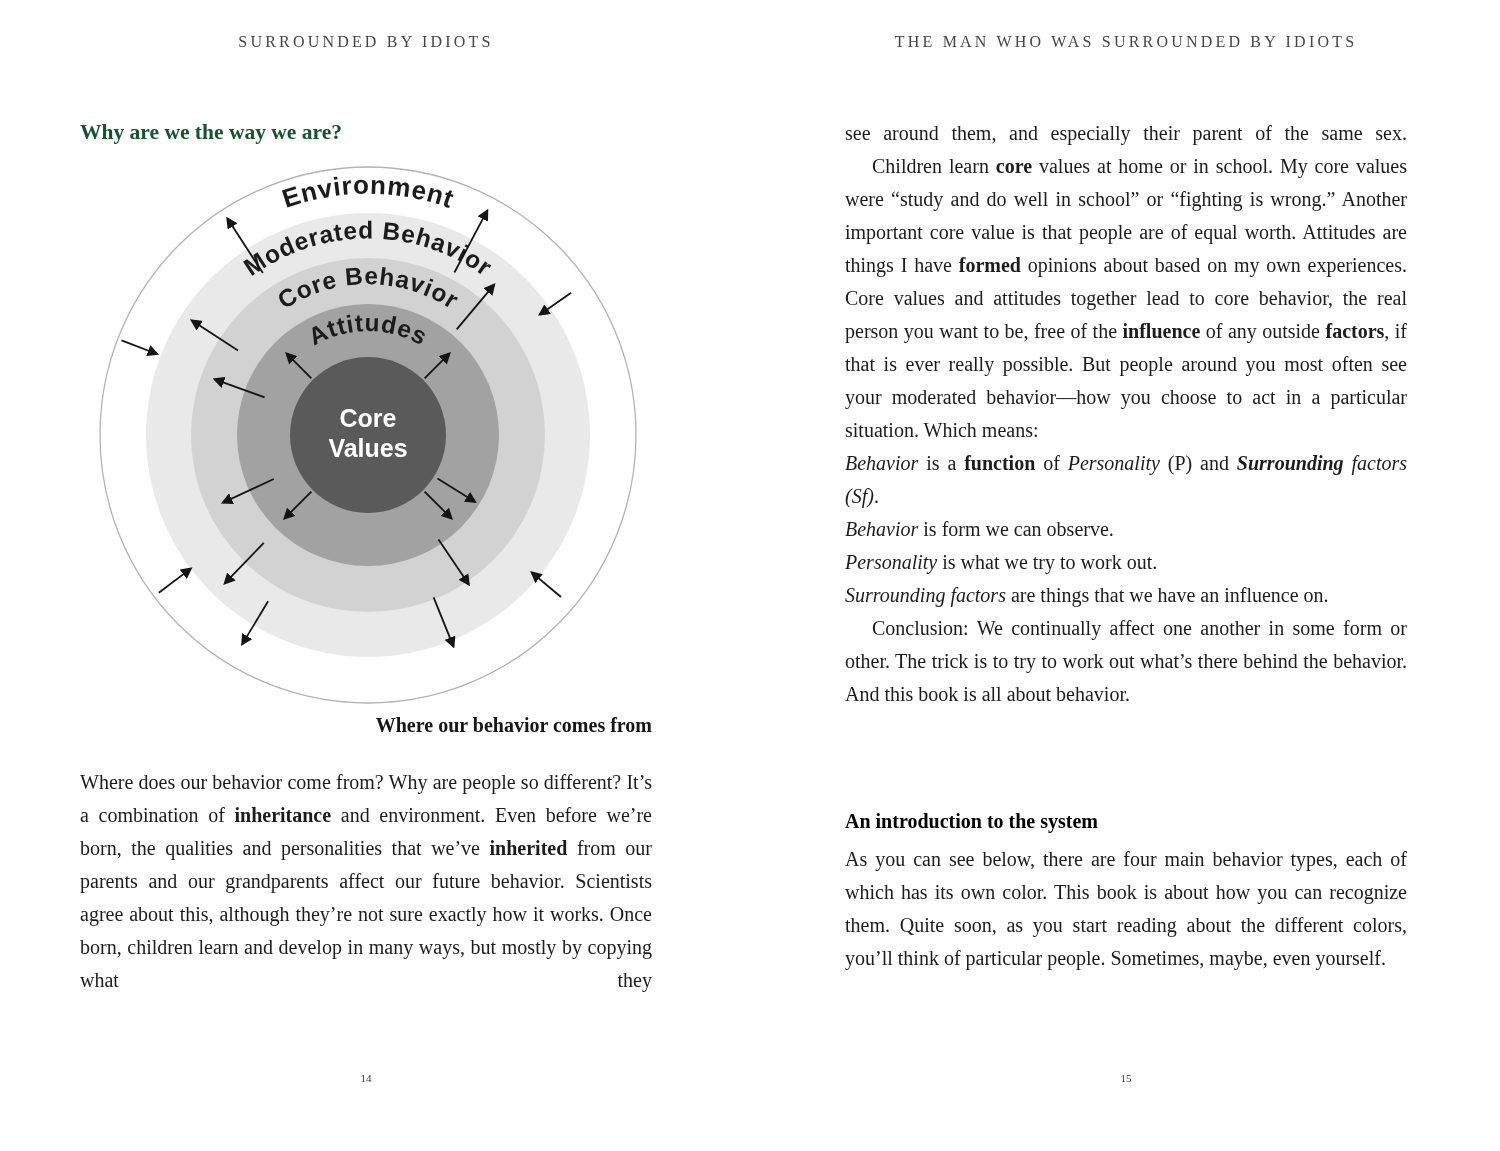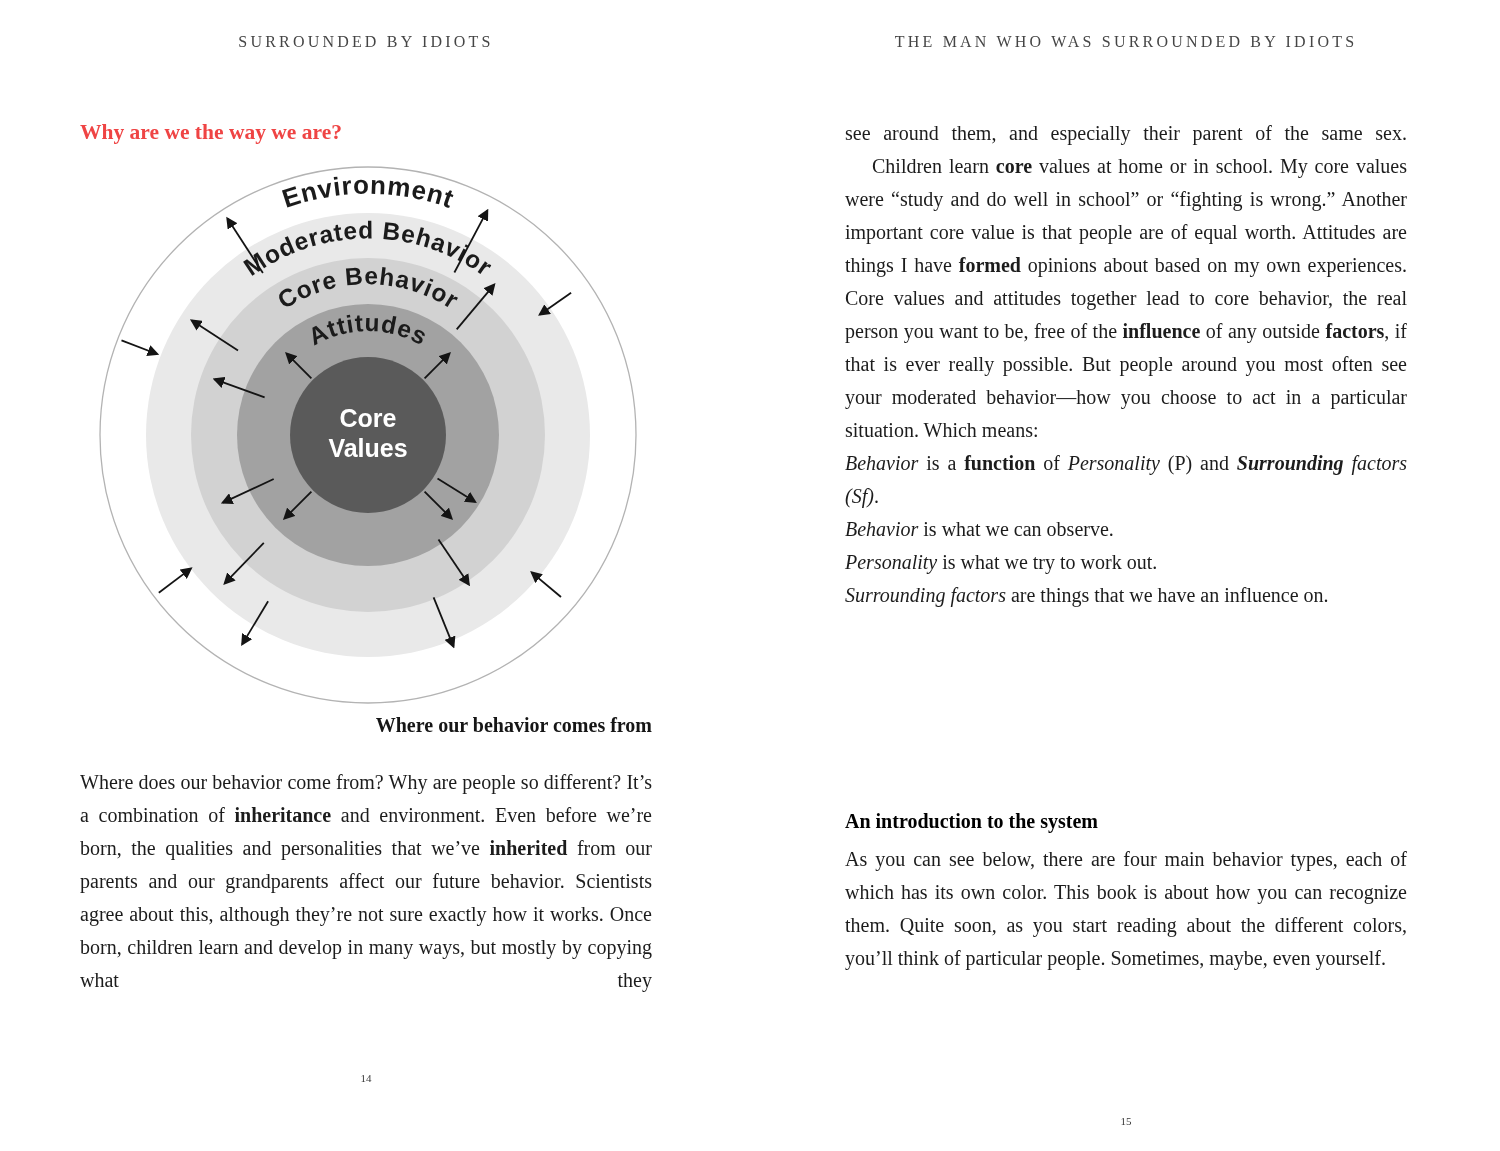--- a/index.html
+++ b/index.html
@@ -12,38 +12,38 @@
   #leftpage{left:0;}
   #rightpage{left:750px;}
 
   .running-head{
     position:absolute;top:33px;font-size:16px;letter-spacing:3.2px;
     color:#454545;text-align:center;white-space:nowrap;
   }
   #leftpage .running-head{left:80px;width:572px;}
   #rightpage .running-head{left:95px;width:562px;}
 
-  .chapter-q{position:absolute;left:80px;top:120px;margin:0;font-size:21.5px;font-weight:700;color:#ef4444;}
+  .chapter-q{position:absolute;left:80px;top:120px;margin:0;font-size:21.5px;font-weight:700;color:#14532d;}
 
   #diagram{position:absolute;left:93px;top:160px;width:550px;height:550px;}
   .ring-label{font-family:"Liberation Sans",sans-serif;font-weight:700;fill:#1b1b1b;letter-spacing:0.8px;}
   .center-label{font-family:"Liberation Sans",sans-serif;font-weight:700;text-anchor:middle;font-size:25px;}
 
   .caption{position:absolute;left:80px;width:572px;top:714px;text-align:right;font-weight:700;font-size:20px;color:#161616;}
 
   .textcol{position:absolute;font-size:20px;line-height:33px;text-align:justify;color:#1c1c1c;}
   #left-paragraphs{left:80px;top:766px;width:572px;}
   #right-paragraphs{left:95px;top:117px;width:562px;}
   #right-paragraphs2{left:95px;top:843px;width:562px;}
 
   .section-heading{position:absolute;left:95px;top:810px;margin:0;font-size:20px;font-weight:700;color:#000000;}
 
   .pagenum{position:absolute;top:1072px;font-size:11px;color:#3a3a3a;text-align:center;}
   #leftpage .pagenum{left:80px;width:572px;}
-  #rightpage .pagenum{left:95px;width:562px;margin-top:43px;}
+  #rightpage .pagenum{left:95px;width:562px;}
 
   .textcol p{margin:0;}
   .indent{text-indent:27px;}
   .jlast{text-align-last:justify;}
 </style>
 </head>
 <body>
 
 <div class="page" id="leftpage">
   <div class="running-head">SURROUNDED BY IDIOTS</div>
@@ -97,22 +97,23 @@
     </div>
   <div class="pagenum">14</div>
 </div>
 
 <div class="page" id="rightpage">
   <div class="running-head">THE MAN WHO WAS SURROUNDED BY IDIOTS</div>
   <div class="textcol" id="right-paragraphs">
       <p class="jlast"><span>see around them, and especially their parent of the same sex.</span></p>
       <p class="indent"><span>Children learn </span><span style="font-weight: 700;">core</span><span> values at home or in school. My core values were “study and do well in school” or “fighting is wrong.” Another important core value is that people are of equal worth. Attitudes are things I have </span><span style="font-weight: 700;">formed</span><span> opinions about based on my own experiences. Core values and attitudes together lead to core behavior, the real person you want to be, free of the </span><span style="font-weight: 700;">influence</span><span> of any outside </span><span style="font-weight: 700;">factors</span><span>, if that is ever really possible. But people around you most often see your moderated behavior—how you choose to act in a particular situation. Which means:</span></p>
       <p><span style="font-style: italic;">Behavior</span><span> is a </span><span style="font-weight: 700;">function</span><span> of </span><span style="font-style: italic;">Personality</span><span> (P) and </span><span style="font-weight: 700; font-style: italic;">Surrounding</span><span> </span><span style="font-style: italic;">factors (Sf)</span><span>.</span></p>
-      <p><span style="font-style: italic;">Behavior</span><span> is what we can observe.</span></p>
+      <p><span style="font-style: italic;">Behavior</span><span> is form we can observe.</span></p>
       <p><span style="font-style: italic;">Personality</span><span> is what we try to work out.</span></p>
       <p><span style="font-style: italic;">Surrounding factors</span><span> are things that we have an influence on.</span></p>
+      <p class="indent"><span>Conclusion: We continually affect one another in some form or other. The trick is to try to work out what’s there behind the behavior. And this book is all about behavior.</span></p>
     </div>
   <h3 class="section-heading">An introduction to the system</h3>
   <div class="textcol" id="right-paragraphs2">
       <p><span>As you can see below, there are four main behavior types, each of which has its own color. This book is about how you can recognize them. Quite soon, as you start reading about the different colors, you’ll think of particular people. Sometimes, maybe, even yourself.</span></p>
     </div>
   <div class="pagenum">15</div>
 </div>
 
 </body></html>

